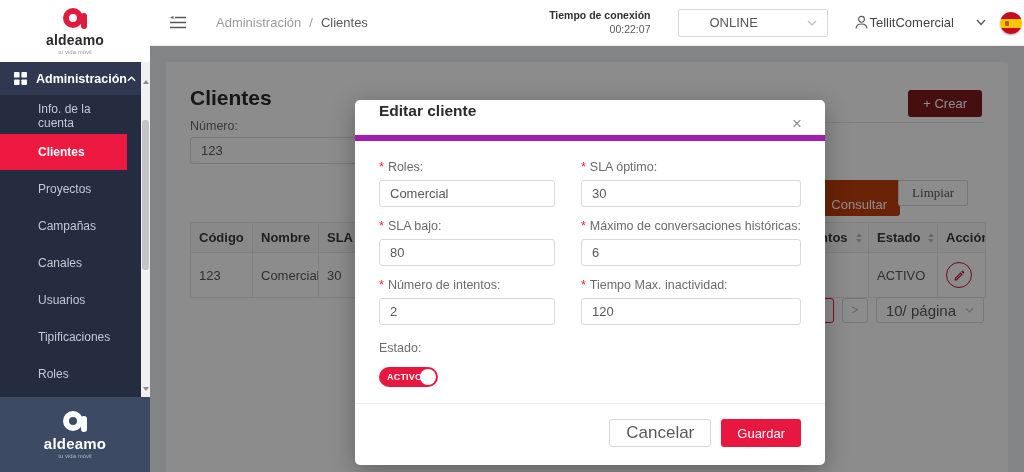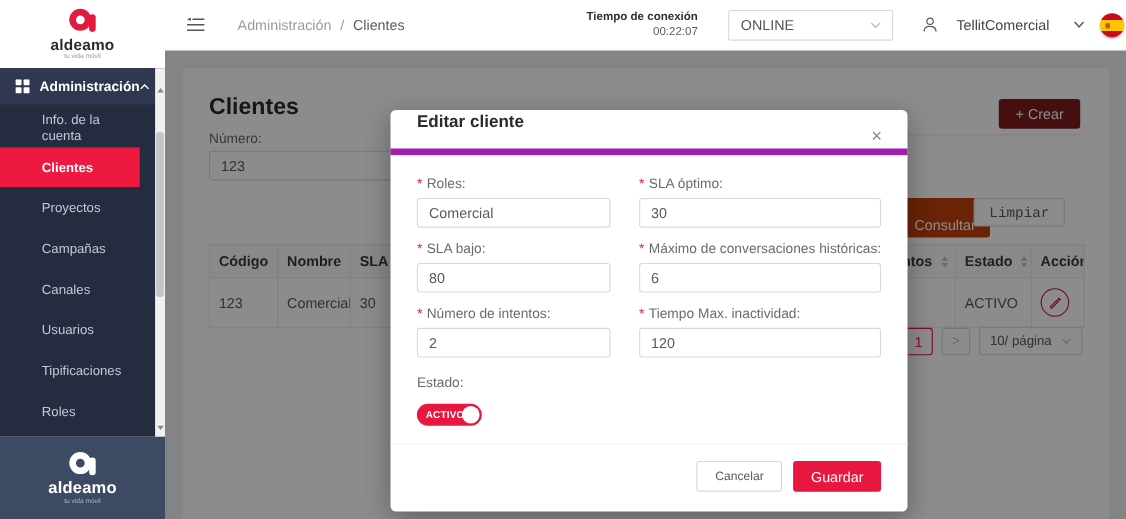--- a/index.html
+++ b/index.html
@@ -38,70 +38,70 @@
   .topbar { position:absolute; left:150px; top:0; width:874px; height:46px; background:#fff; border-bottom:1px solid #ebebeb; display:flex; align-items:center; z-index:4; }
   .fold-icon { margin-left:20px; cursor:pointer; display:flex; }
   .breadcrumb { margin-left:30px; font-size:13px; color:#9b9b9b; }
   .breadcrumb .sep { margin:0 8px; }
   .breadcrumb .current { color:#5a5a5a; }
   .tb-spacer { flex:1; }
   .conn-block { text-align:right; line-height:1.25; }
   .conn-label { font-size:10.5px; font-weight:bold; color:#303030; }
   .conn-time { font-size:10.5px; color:#5a5a5a; }
   .status-select { margin-left:28px; width:150px; height:28px; border:1px solid #d9d9d9; border-radius:2px; display:flex; align-items:center; padding:0 10px; font-size:13px; color:#555; cursor:pointer; }
-  .status-select .sel-text { flex:1; }
-  .user-block { margin-left:26px; display:flex; align-items:flex-start; gap:16px; cursor:pointer; }
+  .status-select .sel-text { flex:1;margin-left:20px; }
+  .user-block { margin-left:26px; display:flex; align-items:flex-start; gap:0; cursor:pointer; }
   .user-name { font-size:13px; color:#434343; }
   .user-caret { margin-left:22px; display:flex; cursor:pointer; }
   .flag { margin-left:14px; margin-right:2px; width:22px; height:22px; border-radius:50%; background:linear-gradient(180deg,#c60b1e 0 30%,#ffc400 30% 72%,#c60b1e 72% 100%); box-shadow:0 1px 2px rgba(0,0,0,.35); position:relative; flex:0 0 auto; }
   .flag .emblem { position:absolute; left:5px; top:9px; width:4px; height:5px; background:#b3611c; border-radius:1px; }
 
   
   .content { position:absolute; left:150px; top:46px; width:874px; height:426px; background:#eef0f3; overflow:hidden; }
   .panel { position:absolute; left:16px; top:16px; width:842px; height:500px; background:#fff; border-radius:3px; }
   .page-title { position:absolute; left:24px; top:24px; font-size:21px; font-weight:bold; color:#2b2b2b; }
   .crear-btn { position:absolute; right:26px; top:28px; height:27px; padding:0 15px; background:#7f1d1d; border:none; border-radius:3px; color:#fff; font-size:13px; cursor:pointer; font-family:inherit; }
   .codigo-label { position:absolute; left:24px; top:57px; font-size:12.5px; color:#6b6b6b; }
   .codigo-input { position:absolute; left:24px; top:75px; width:176px; height:27px; border:1px solid #d9d9d9; border-radius:3px; padding:0 10px; font-size:13px; color:#595959; font-family:inherit; }
   .filter-divider { position:absolute; right:24px; top:60px; width:330px; height:1px; background:#e9e9e9; }
   .consult-btn { position:absolute; right:108px; top:118px; height:36px; padding:17px 13px; background:#c2410c; border:none; border-radius:3px; color:#fff; font-size:13px; cursor:pointer; font-family:inherit; }
-  .clear-btn { position:absolute; right:40px; top:118px; height:26px; padding:0 13px; background:#fff; border:1px solid #d9d9d9; border-radius:2px; color:#595959; font-size:13px; cursor:pointer; font-family:Liberation Mono, monospace; }
+  .clear-btn { position:absolute; right:40px; top:118px; height:26px; padding:0 13px; background:#fff; border:1px solid #d9d9d9; border-radius:2px; color:#595959; font-size:13px; cursor:pointer; font-family:Liberation Serif, serif; }
   .clients-table { position:absolute; left:24px; top:160px; width:795px; border-collapse:collapse; table-layout:fixed; }
   .clients-table th { background:#fafafa; border:1px solid #ebe8e8; font-size:13px; font-weight:bold; color:#3a3a3a; text-align:right; padding:7px 8px; white-space:nowrap; overflow:hidden; }
   .clients-table td { border:1px solid #ebe8e8; font-size:13px; color:#595959; padding:9px 8px; white-space:nowrap; overflow:hidden; }
   .th-inner { display:flex; align-items:center; }
   .sorter { display:inline-flex; flex-direction:column; gap:2px; margin-left:8px; }
   .sorter .tri-up, .sorter .tri-down { border-left-width:3.5px; border-right-width:3.5px; }
   .sorter .tri-up { border-bottom-color:#bfbfbf; }
   .sorter .tri-down { border-top-color:#bfbfbf; }
   .edit-btn { width:26px; height:26px; border:1px solid #d01038; border-radius:50%; background:transparent; color:#d01038; display:flex; align-items:center; justify-content:center; cursor:pointer; }
   .pagination { position:absolute; right:24px; top:235px; display:flex; align-items:center; gap:8px; }
   .page-current { width:26px; height:25px; border:1px solid #e8173f; border-radius:3px; color:#e8173f; font-size:13px; display:flex; align-items:center; justify-content:center; cursor:pointer; }
   .page-next { width:26px; height:25px; border:1px solid #d9d9d9; border-radius:3px; color:#b9b9b9; font-size:12px; display:flex; align-items:center; justify-content:center; cursor:pointer; }
-  .page-size { height:26px; border:1px solid #d9d9d9; border-radius:3px; padding:0 9px; font-size:12px; color:#595959; display:flex; align-items:center; gap:9px; cursor:pointer; }
+  .page-size { height:26px; border:1px solid #d9d9d9; border-radius:3px; padding:0 9px; font-size:15px; color:#595959; display:flex; align-items:center; gap:9px; cursor:pointer; }
 
   .dim-overlay { position:absolute; left:150px; top:46px; width:874px; height:426px; background:rgba(0,0,0,0.45); z-index:8; }
 
   
   .modal { position:absolute; left:355px; top:100px; width:470px; background:#fff; border-radius:5px; z-index:10; box-shadow:0 6px 24px rgba(0,0,0,.3); }
   .modal-header { position:relative; padding:2px 24px 15px; border-bottom:6px solid #a21caf; }
   .modal-title { font-size:15.5px; font-weight:bold; color:#2b2b2b; }
   .modal-close { position:absolute; right:16px; top:12px; font-size:17px; color:#8c8c8c; background:none; border:none; cursor:pointer; width:24px; height:24px; font-family:inherit; }
   .modal-body { padding:19px 24px 0; }
   .field-grid { display:grid; grid-template-columns:1fr 1fr; column-gap:26px; }
   .field { margin-bottom:12px; }
   .field-label { font-size:12.5px; color:#6b6b6b; margin-bottom:6px; white-space:nowrap; }
   .req { color:#f5222d; margin-right:4px; font-size:12.5px; }
   .field-input { width:100%; height:27px; border:1px solid #d9d9d9; border-radius:3px; padding:0 10px; font-size:13px; color:#595959; font-family:inherit; }
   .estado-label { font-size:12.5px; color:#6b6b6b; margin-top:4px; }
   .toggle { margin-top:12px; width:59px; height:20px; background:#e8173f; border-radius:10px; position:relative; display:flex; align-items:center; cursor:pointer; }
   .toggle-text { color:#fff; font-size:9px; font-weight:bold; margin-left:8px; letter-spacing:.2px; }
   .toggle-knob { position:absolute; right:2px; top:2px; width:16px; height:16px; background:#fff; border-radius:50%; }
   .modal-footer { margin-top:16px; border-top:1px solid #f0f0f0; padding:15px 24px 18px; display:flex; justify-content:flex-end; gap:10px; }
-  .cancel-btn { height:28px; padding:0 16px; background:#fff; border:1px solid #d9d9d9; border-radius:3px; color:#595959; font-size:11px; cursor:pointer; font-family:inherit; }
+  .cancel-btn { height:28px; padding:0 16px; background:#fff; border:1px solid #d9d9d9; border-radius:3px; color:#595959; font-size:17px; cursor:pointer; font-family:inherit; }
   .save-btn { height:28px; padding:0 16px; background:#e8173f; border:none; border-radius:3px; color:#fff; font-size:13px; cursor:pointer; font-family:inherit; }
 </style>
 </head>
 <body>
 
 <div class="sidebar">
   <div class="logo-area">
     <div class="logo-mark">
         <span class="ring"></span>
         <span class="stem"></span>

